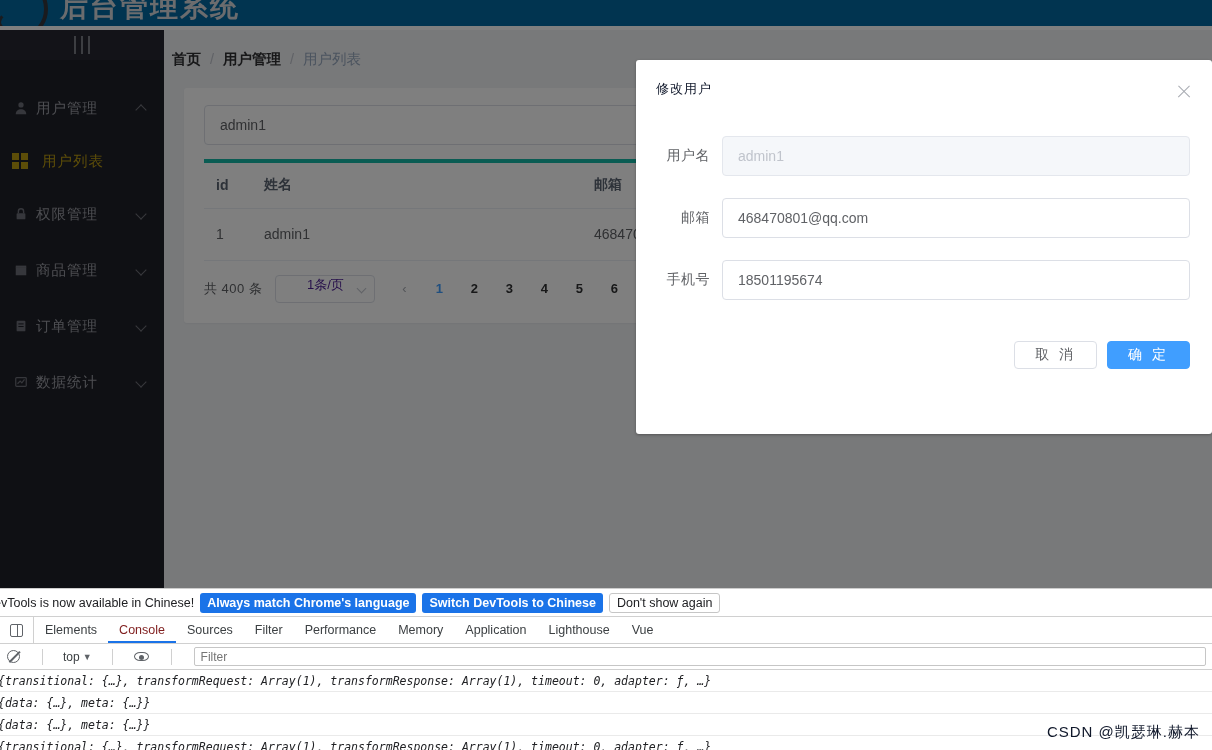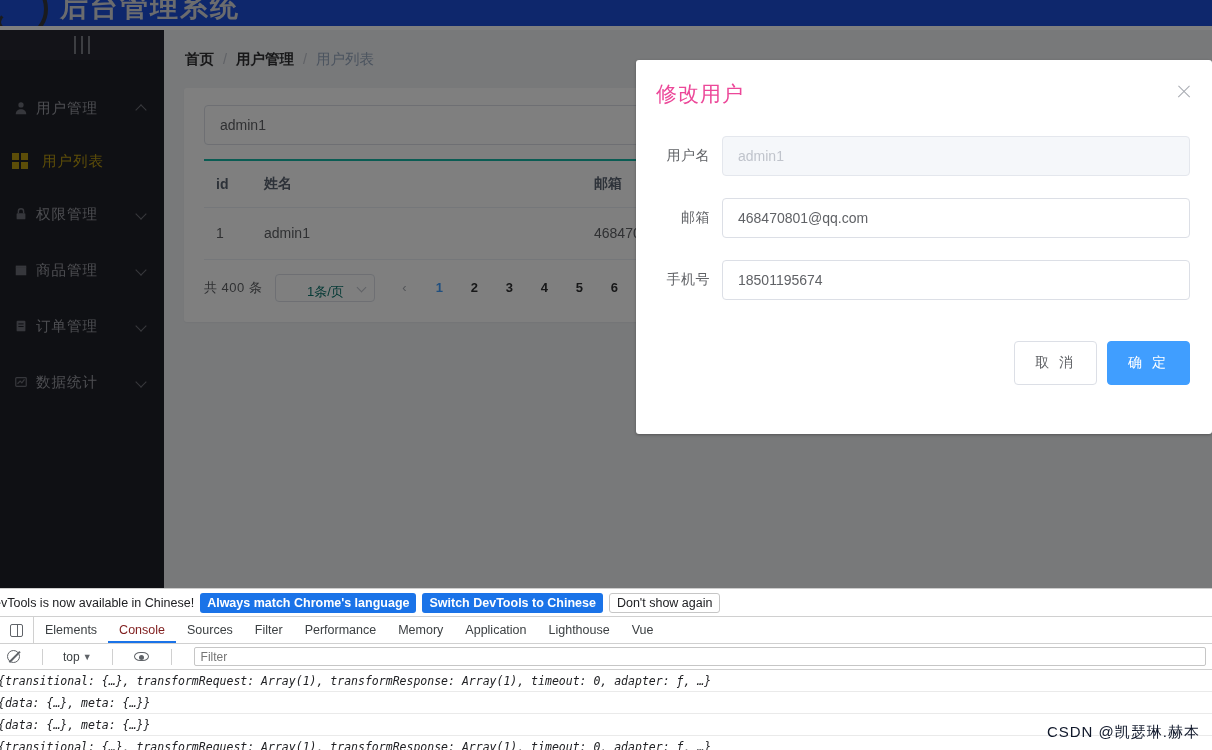--- a/index.html
+++ b/index.html
@@ -16,21 +16,21 @@
     position: absolute; left: 0; top: 0;
     width: 1212px; height: 588px;
     overflow: hidden;
     background: #ffffff;
   }
 
   
   .app-header {
     position: absolute; left: 0; top: 0;
     width: 1212px; height: 26px;
-    background: #1d4ed8;
+    background: #0369a1;
     color: #c9ccd1;
     overflow: hidden;
   }
   .logo-circle {
     position: absolute; left: -14px; top: -22px;
     width: 62px; height: 62px;
     border: 4px solid #34363d; border-radius: 50%;
   }
   .logo-circle:after {
     content: ""; position: absolute; left: 8px; top: 30px;
@@ -96,21 +96,21 @@
   .submenu-item .sm-label { padding-left: 8px; letter-spacing: 1px; }
 
   
   .main {
     position: absolute; left: 164px; top: 30px;
     width: 1048px; height: 558px;
     background: #f0f2f5;
   }
   .breadcrumb {
     height: 58px; display: flex; align-items: center;
-    padding-left: 21px; font-size: 14.5px;
+    padding-left: 8px; font-size: 14.5px;
   }
   .bc-item { color: #303133; font-weight: 700; cursor: pointer; }
   .bc-item.last { color: #97a8be; font-weight: 400; cursor: default; }
   .bc-sep { color: #c0c4cc; margin: 0 9px; }
 
   .card {
     margin: 0 20px; background: #fff;
     border-radius: 3px; padding: 17px 20px 20px 20px;
     box-shadow: 0 1px 2px rgba(0,0,0,.04);
   }
@@ -118,34 +118,34 @@
     width: 100%; height: 40px;
     border: 1px solid #dcdfe6; border-radius: 4px;
     padding: 0 15px; font-size: 14px; color: #606266;
     font-family: inherit; outline: none;
   }
   table { width: 100%; border-collapse: collapse; margin-top: 14px; }
   th, td {
     text-align: left; font-size: 14px;
     border-bottom: 1px solid #ebeef5; padding: 0 12px;
   }
-  th { height: 47px; color: #5b6472; font-weight: 700; border-top: 2px solid #14b8a6; }
+  th { height: 47px; color: #5b6472; font-weight: 700; border-top: 4px solid #14b8a6; }
   td { height: 52px; color: #606266; font-weight: 400; }
   .col-id { width: 48px; }
   .col-name { width: 330px; }
 
   .pager {
     display: flex; align-items: center;
     margin-top: 14px; font-size: 13px; color: #606266;
   }
   .pager-total { margin-right: 13px; letter-spacing: .5px; }
   .pager-size {
     width: 100px; height: 28px; border: 1px solid #dcdfe6;
-    border-radius: 4px; display: flex; align-items: flex-end;
-    justify-content: center; position: relative; color: #0f766e;
+    border-radius: 4px; display: flex; align-items: flex-start;
+    justify-content: center; position: relative; color: #4c1d95;
     cursor: pointer;
   }
   .pager-size .caret {
     position: absolute; right: 9px; top: 9px;
     width: 7px; height: 7px;
     border-right: 1.4px solid #c0c4cc; border-bottom: 1.4px solid #c0c4cc;
     transform: rotate(45deg);
   }
   .pg-btn {
     min-width: 30px; height: 28px; display: flex;
@@ -166,21 +166,21 @@
   
   .modal {
     position: absolute; left: 636px; top: 60px;
     width: 576px; height: 374px;
     background: #fff; border-radius: 3px;
     box-shadow: 0 1px 3px rgba(0,0,0,.3);
   }
   .modal-header {
     height: 54px; padding: 20px 20px 0 20px; position: relative;
   }
-  .modal-title { font-size: 21px; color: #ec4899; letter-spacing: 1px; }
+  .modal-title { font-size: 13px; color: #0f172a; letter-spacing: 1px; }
   .modal-close {
     position: absolute; right: 20px; top: 24px;
     width: 16px; height: 16px; cursor: pointer;
   }
   .modal-close:before, .modal-close:after {
     content: ""; position: absolute; left: 0; top: 7px;
     width: 16px; height: 1.3px; background: #a8abb2;
   }
   .modal-close:before { transform: rotate(45deg); }
   .modal-close:after { transform: rotate(-45deg); }
@@ -201,21 +201,21 @@
     background: #fff;
   }
   .form-field.disabled {
     background: #f5f7fa; border-color: #e4e7ed; color: #c0c4cc;
   }
   .modal-footer {
     display: flex; justify-content: flex-end; gap: 10px;
     padding: 12px 22px 0 0;
   }
   .btn {
-    height: 44px; min-width: 74px; padding: 0 20px;
+    height: 28px; min-width: 74px; padding: 0 20px;
     border-radius: 4px; font-size: 14px; cursor: pointer;
     font-family: inherit; letter-spacing: 3px;
     display: flex; align-items: center; justify-content: center;
   }
   .btn-default { background: #fff; border: 1px solid #dcdfe6; color: #606266; }
   .btn-primary { background: #409eff; border: 1px solid #409eff; color: #fff; }
 
   
   #devtools {
     position: absolute; left: 0; top: 588px;

